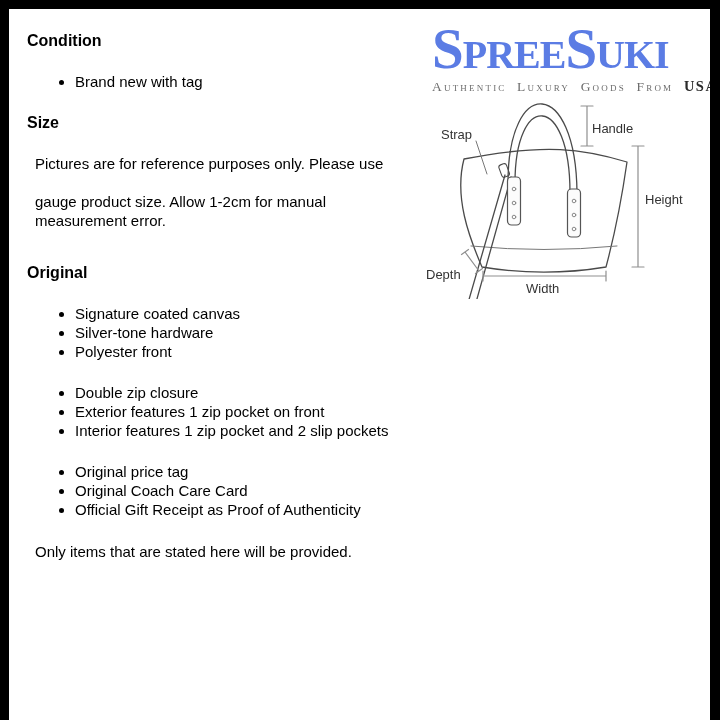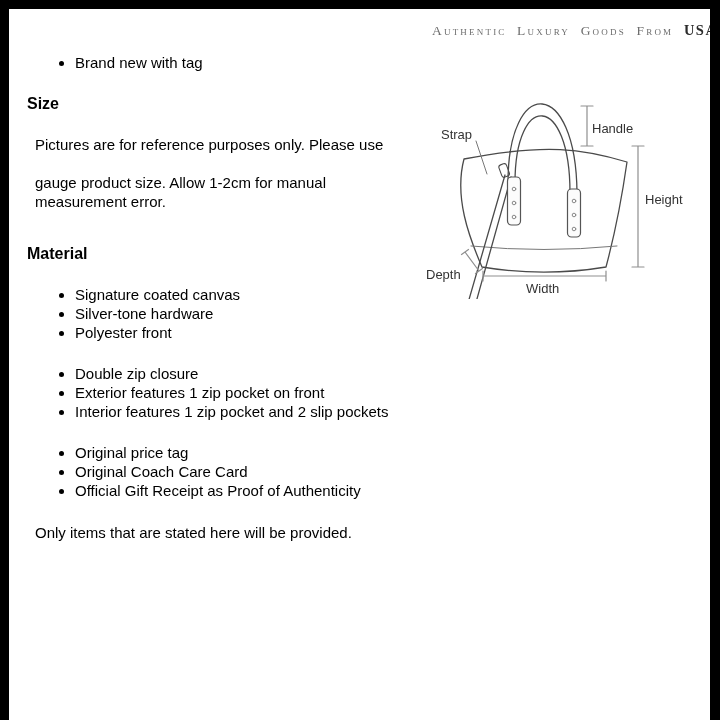--- a/index.html
+++ b/index.html
@@ -89,33 +89,34 @@
     fill: #333;
   }
 </style>
 </head>
 <body>
 
 <div class="frame">
 
   <div class="left-col">
 
+    <h3>Condition</h3>
     <ul class="mt-std">
       <li>Brand new with tag</li>
     </ul>
 
     <h3 class="mt-std">Size</h3>
     <p class="mt-std">
       <span>Pictures are for reference purposes only. Please use</span><br>
       <br>
       <span>gauge product size. Allow 1-2cm for manual</span><br>
       <span>measurement error.</span>
     </p>
 
-    <h3 class="mt-33">Material</h3>
+    <h3 class="mt-33">Original</h3>
     <ul class="mt-std">
       <li>Signature coated canvas</li>
       <li>Silver-tone hardware</li>
       <li>Polyester front</li>
     </ul>
 
     <ul class="mt-std">
       <li>Double zip closure</li>
       <li>Exterior features 1 zip pocket on front</li>
       <li>Interior features 1 zip pocket and 2 slip pockets</li>
@@ -124,20 +125,21 @@
     <ul class="mt-std">
       <li>Original price tag</li>
       <li>Original Coach Care Card</li>
       <li>Official Gift Receipt as Proof of Authenticity</li>
     </ul>
 
     <p class="mt-23">Only items that are stated here will be provided.</p>
   </div>
 
   <div class="logo-block">
+    <div class="brand">SpreeSuki</div>
     <div class="tagline">
       <span>Authentic Luxury Goods From</span>
       <span class="usa">USA</span>
     </div>
   </div>
 
   <svg class="diagram" viewBox="0 0 262 202" xmlns="http://www.w3.org/2000/svg">
 
     <g fill="none" stroke="#4a4a4a" stroke-width="1.3" stroke-linecap="round" stroke-linejoin="round">
       <path fill="#ffffff" d="M 40,62 C 122,46 160,52 203,65 C 198,100 190,140 182,170 C 140,177 100,177 58,170 C 45,140 30,100 40,62 Z"></path>

